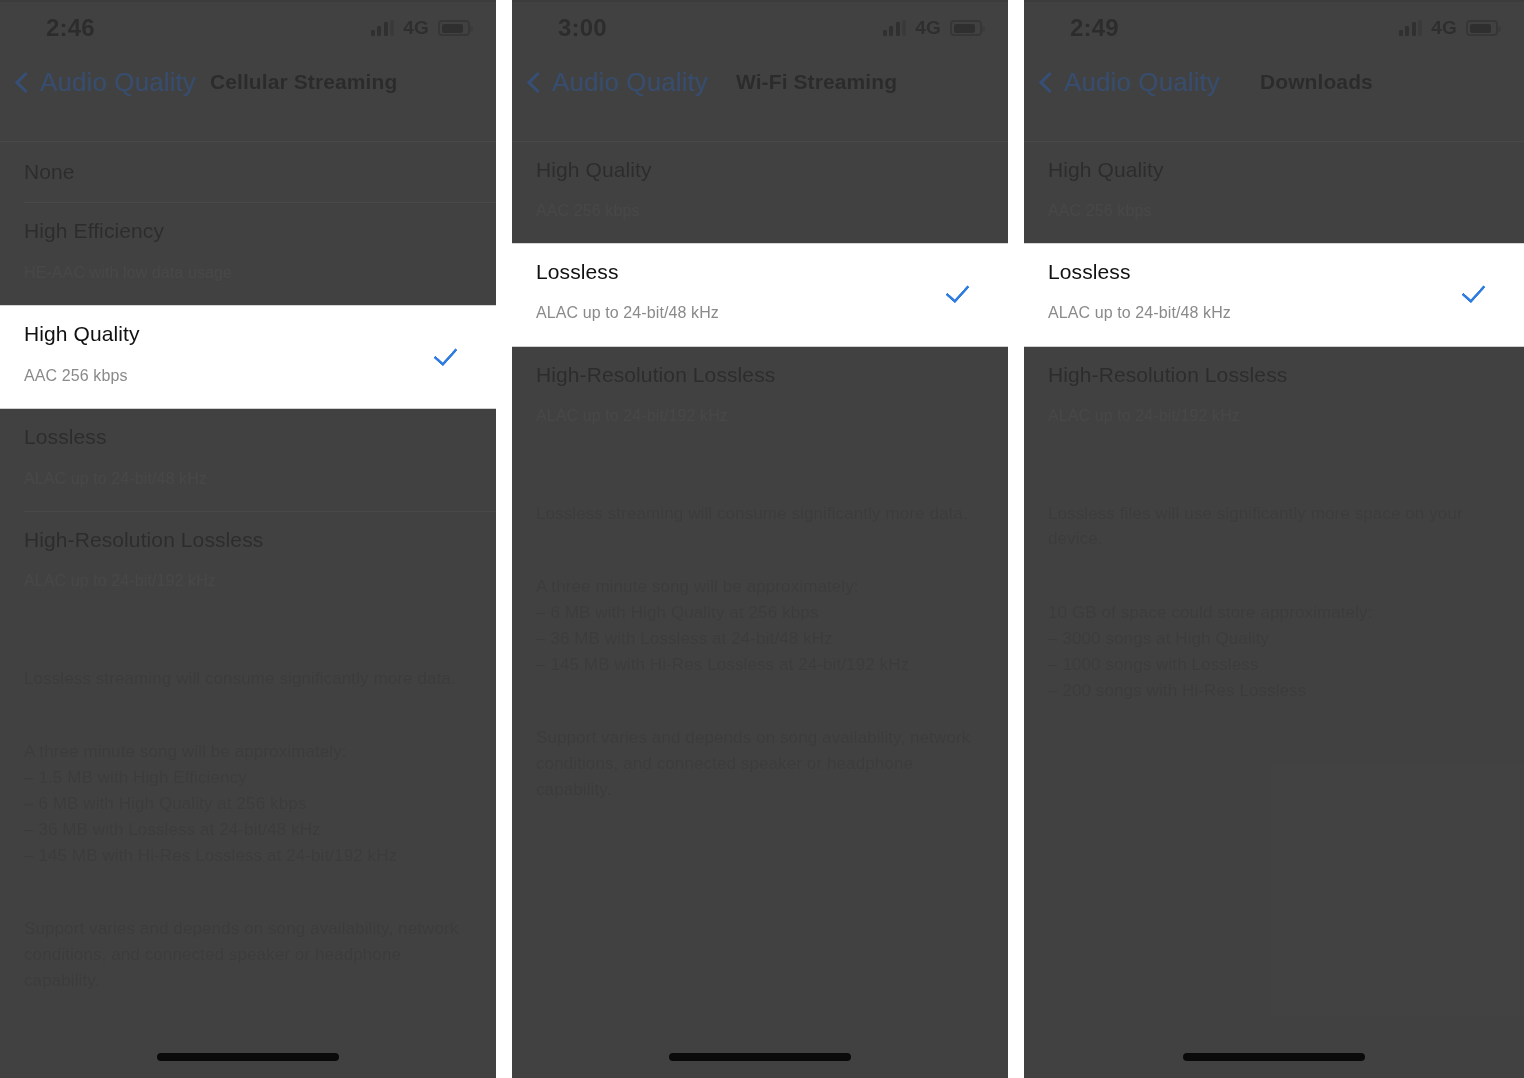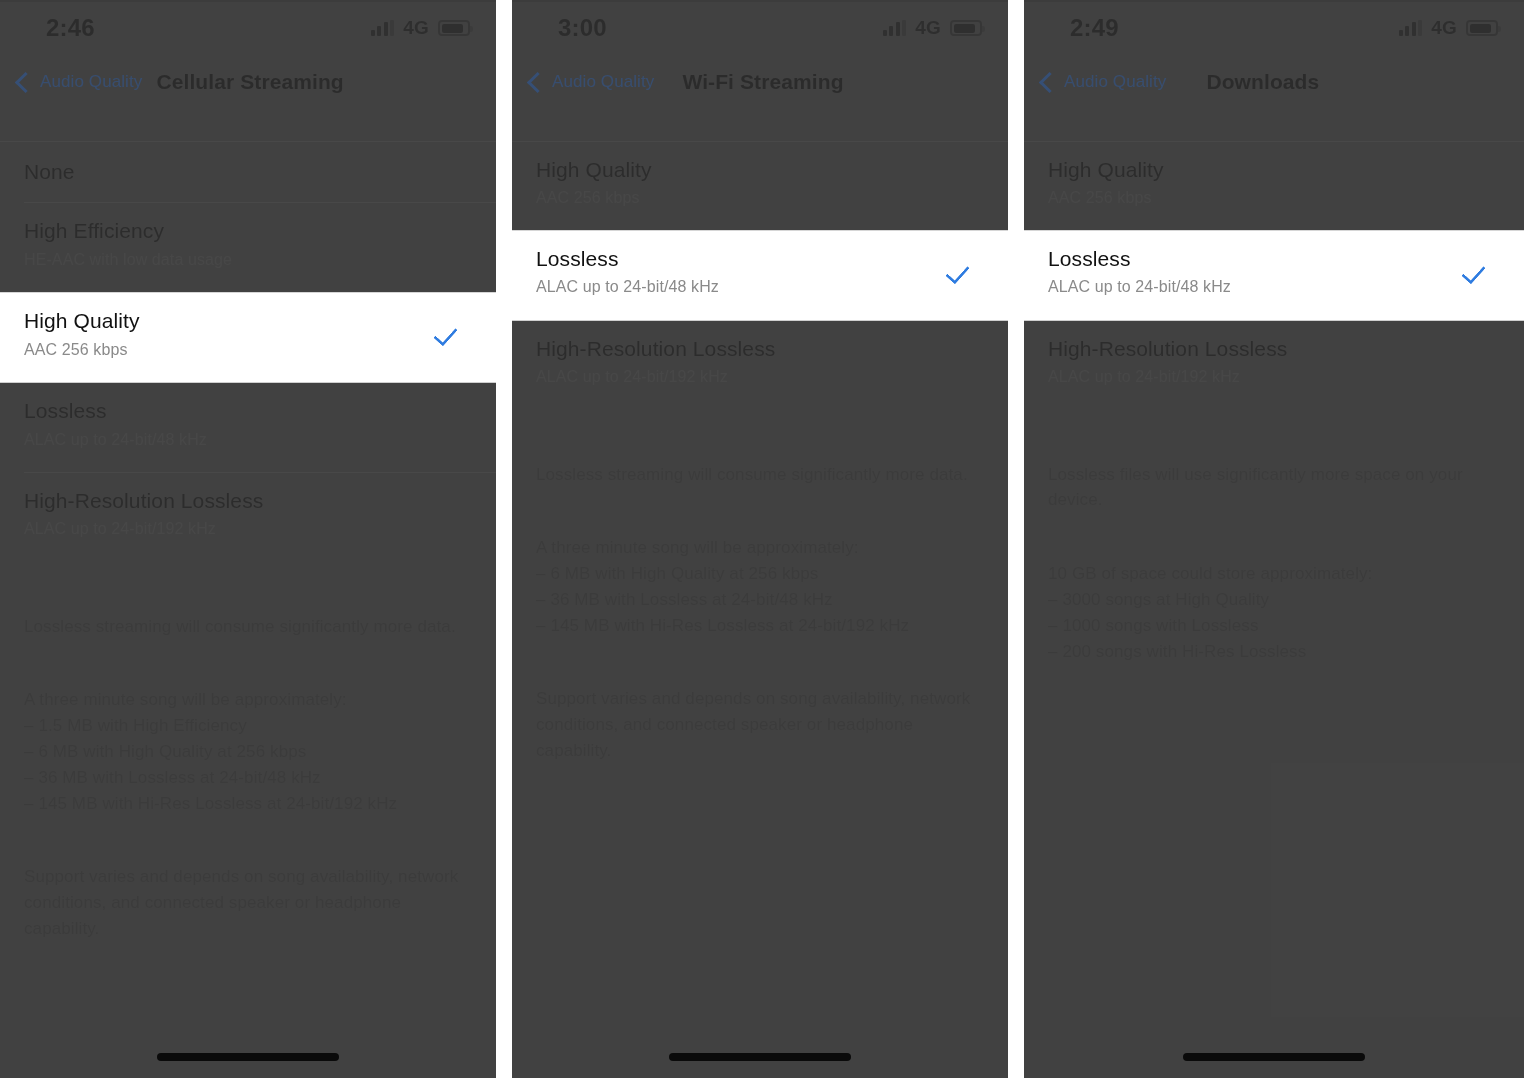--- a/index.html
+++ b/index.html
@@ -127,21 +127,21 @@
   .chev {
     display: block;
     width: 12px;
     height: 12px;
     border-left: 3.2px solid #2d6fd4;
     border-bottom: 3.2px solid #2d6fd4;
     transform: rotate(45deg);
     margin-left: 4px;
   }
   .back-label {
-    font-size: 17px;
+    font-size: 26px;
     color: #2d6fd4;
     letter-spacing: 0.1px;
     opacity: 0.88;
   }
   .nav-title {
     font-size: 21px;
     font-weight: bold;
     color: #121212;
     margin-left: 14px;
     letter-spacing: 0.1px;
@@ -171,21 +171,21 @@
   .row .texts { display: block; }
   .row-title {
     font-size: 21px;
     color: #141414;
     letter-spacing: 0.1px;
     line-height: 1.16;
   }
   .row-sub {
     font-size: 16px;
     color: #5b5b5b;
-    margin-top: 7px;
+    margin-top: 20px;
     letter-spacing: 0.1px;
     line-height: 1.16;
   }
   .row.single { padding-top: 18px; padding-bottom: 18px; }
 
   
   .row.selected {
     background: #ffffff;
     border-top: 1px solid #d6d6d6;
     border-bottom: 1px solid #cfcfcf;

